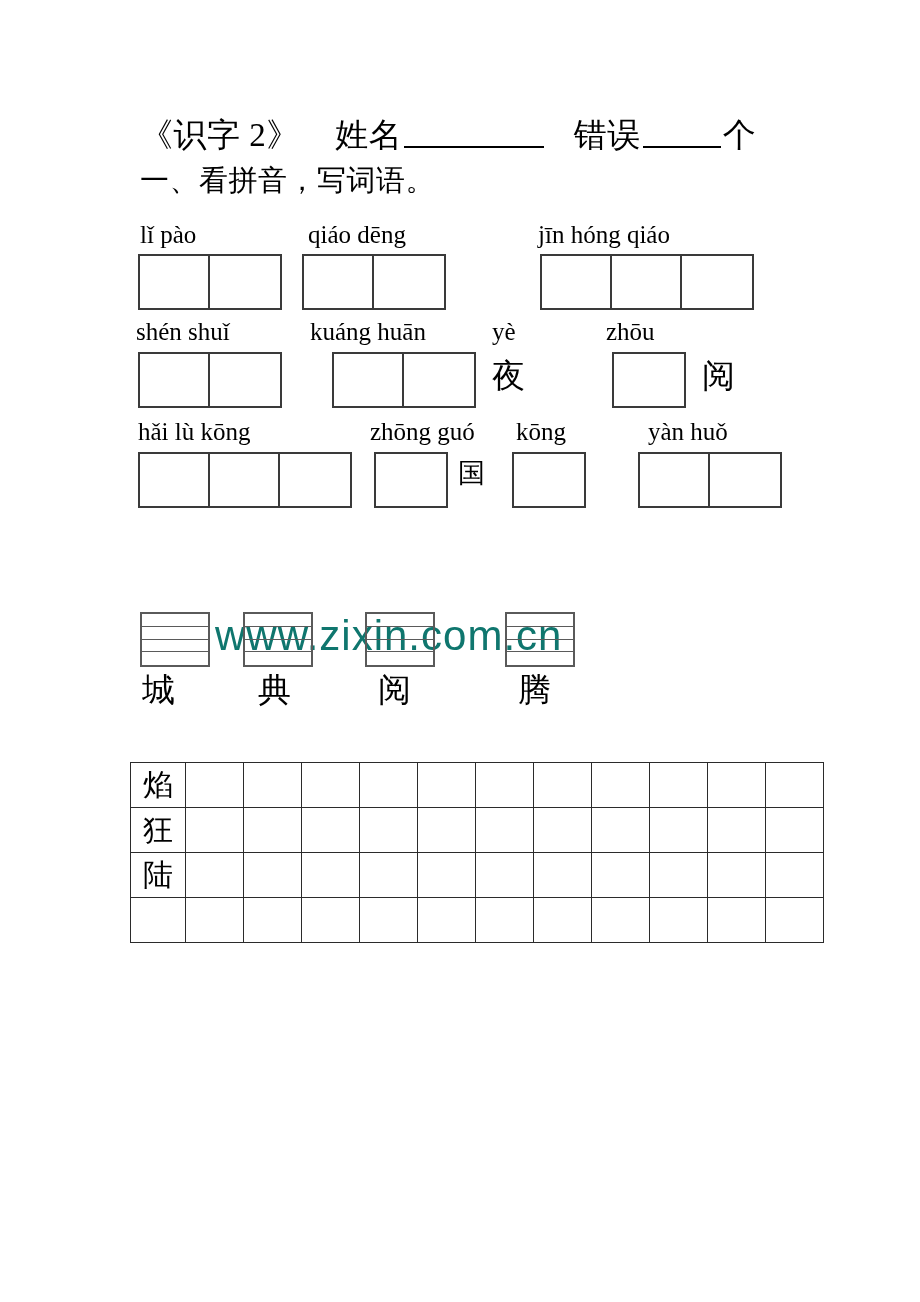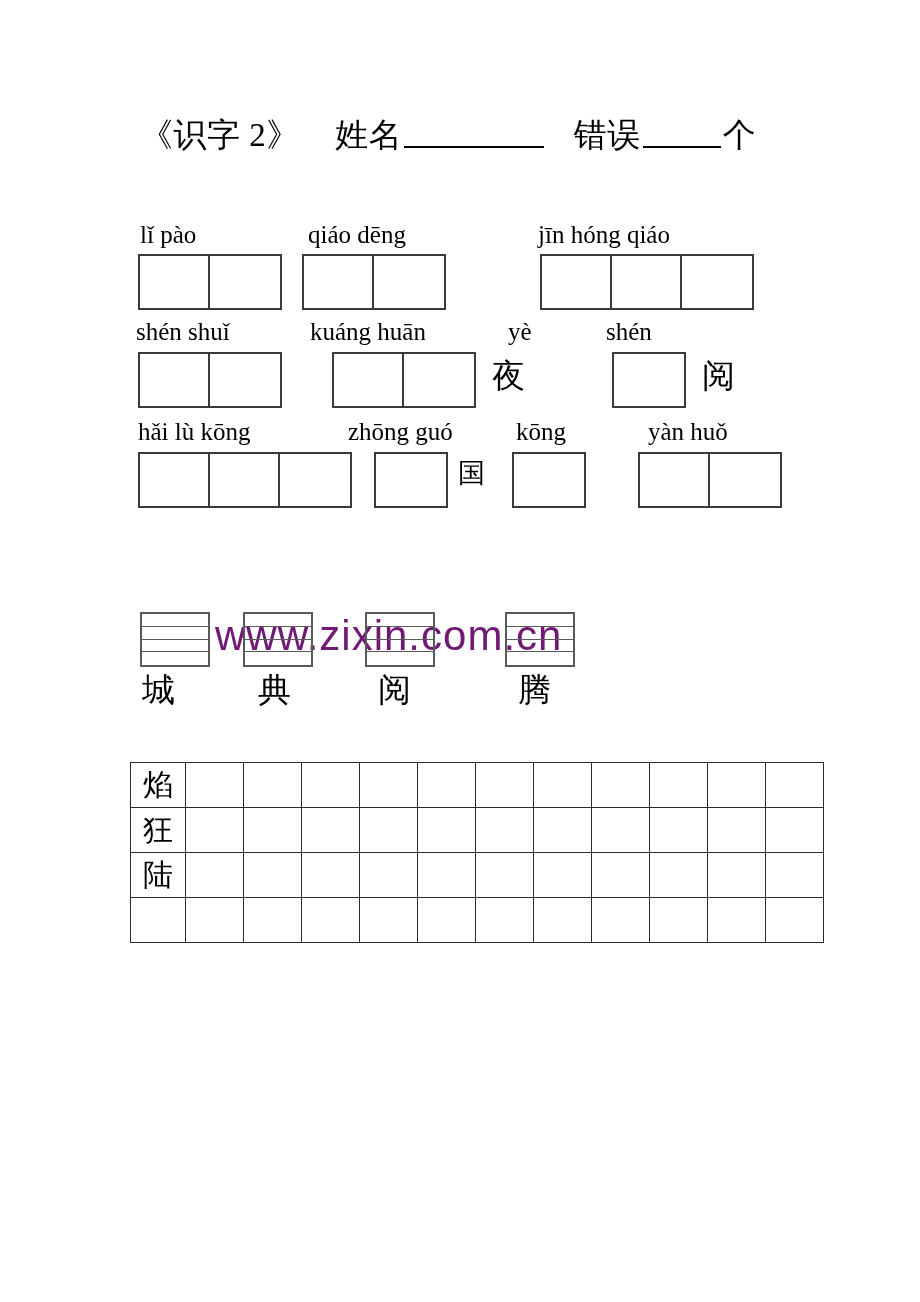--- a/index.html
+++ b/index.html
@@ -25,21 +25,21 @@
 
   
   .watermark {
     position: absolute;
     left: 215px;
     top: 612px;
     width: 480px;
     font-family: "Liberation Sans", "DejaVu Sans", sans-serif;
     font-size: 42px;
     letter-spacing: 1px;
-    color: #701a75;
+    color: #0f766e;
     white-space: nowrap;
     z-index: 0;
     user-select: none;
   }
 
   
   .title-line {
     position: absolute;
     left: 140px;
     top: 113px;
@@ -161,20 +161,21 @@
   <div class="watermark">www.zixin.com.cn</div>
 
   <div class="title-line">
     <span>《识字 2》</span>
     <span style="display:inline-block;width:18px"></span>
     <span>姓名</span><span class="blank-long"></span>
     <span style="display:inline-block;width:10px"></span>
     <span>错误</span><span class="blank-short"></span><span>个</span>
   </div>
 
+  <div class="section-heading" id="sec1-heading">一、看拼音，写词语。</div>
 
   <div class="pinyin" style="left:140px; top:221px;">lǐ  pào</div>
   <div class="pinyin" style="left:308px; top:221px;">qiáo  dēng</div>
   <div class="pinyin" style="left:538px; top:221px;">jīn  hóng  qiáo</div>
 
   <div class="boxgroup" style="left:138px; top:254px;">
     <div class="cell"></div>
     <div class="cell"></div>
   </div>
   <div class="boxgroup" style="left:302px; top:254px;">
@@ -182,39 +183,39 @@
     <div class="cell"></div>
   </div>
   <div class="boxgroup" style="left:540px; top:254px;">
     <div class="cell"></div>
     <div class="cell"></div>
     <div class="cell"></div>
   </div>
 
   <div class="pinyin" style="left:136px; top:318px;">shén  shuǐ</div>
   <div class="pinyin" style="left:310px; top:318px;">kuáng  huān</div>
-  <div class="pinyin" style="left:508px; top:318px;font-family:Liberation Serif, serif;">yè</div>
-  <div class="pinyin" style="left:606px; top:318px;">shén</div>
+  <div class="pinyin" style="left:492px; top:318px;font-family:Liberation Serif, serif;">yè</div>
+  <div class="pinyin" style="left:606px; top:318px;">zhōu</div>
 
   <div class="boxgroup" style="left:138px; top:352px;">
     <div class="cell"></div>
     <div class="cell"></div>
   </div>
   <div class="boxgroup" style="left:332px; top:352px;">
     <div class="cell"></div>
     <div class="cell"></div>
   </div>
   <div class="hanzi" style="left:492px; top:358px;">夜</div>
   <div class="boxgroup" style="left:612px; top:352px;">
     <div class="cell"></div>
   </div>
   <div class="hanzi" style="left:702px; top:358px;">阅</div>
 
   <div class="pinyin" style="left:138px; top:418px;">hǎi  lù  kōng</div>
-  <div class="pinyin" style="left:348px; top:418px;">zhōng  guó</div>
+  <div class="pinyin" style="left:370px; top:418px;">zhōng  guó</div>
   <div class="pinyin" style="left:516px; top:418px;">kōng</div>
   <div class="pinyin" style="left:648px; top:418px;">yàn  huǒ</div>
 
   <div class="boxgroup" style="left:138px; top:452px;">
     <div class="cell"></div>
     <div class="cell"></div>
     <div class="cell"></div>
   </div>
   <div class="boxgroup" style="left:374px; top:452px;">
     <div class="cell"></div>

